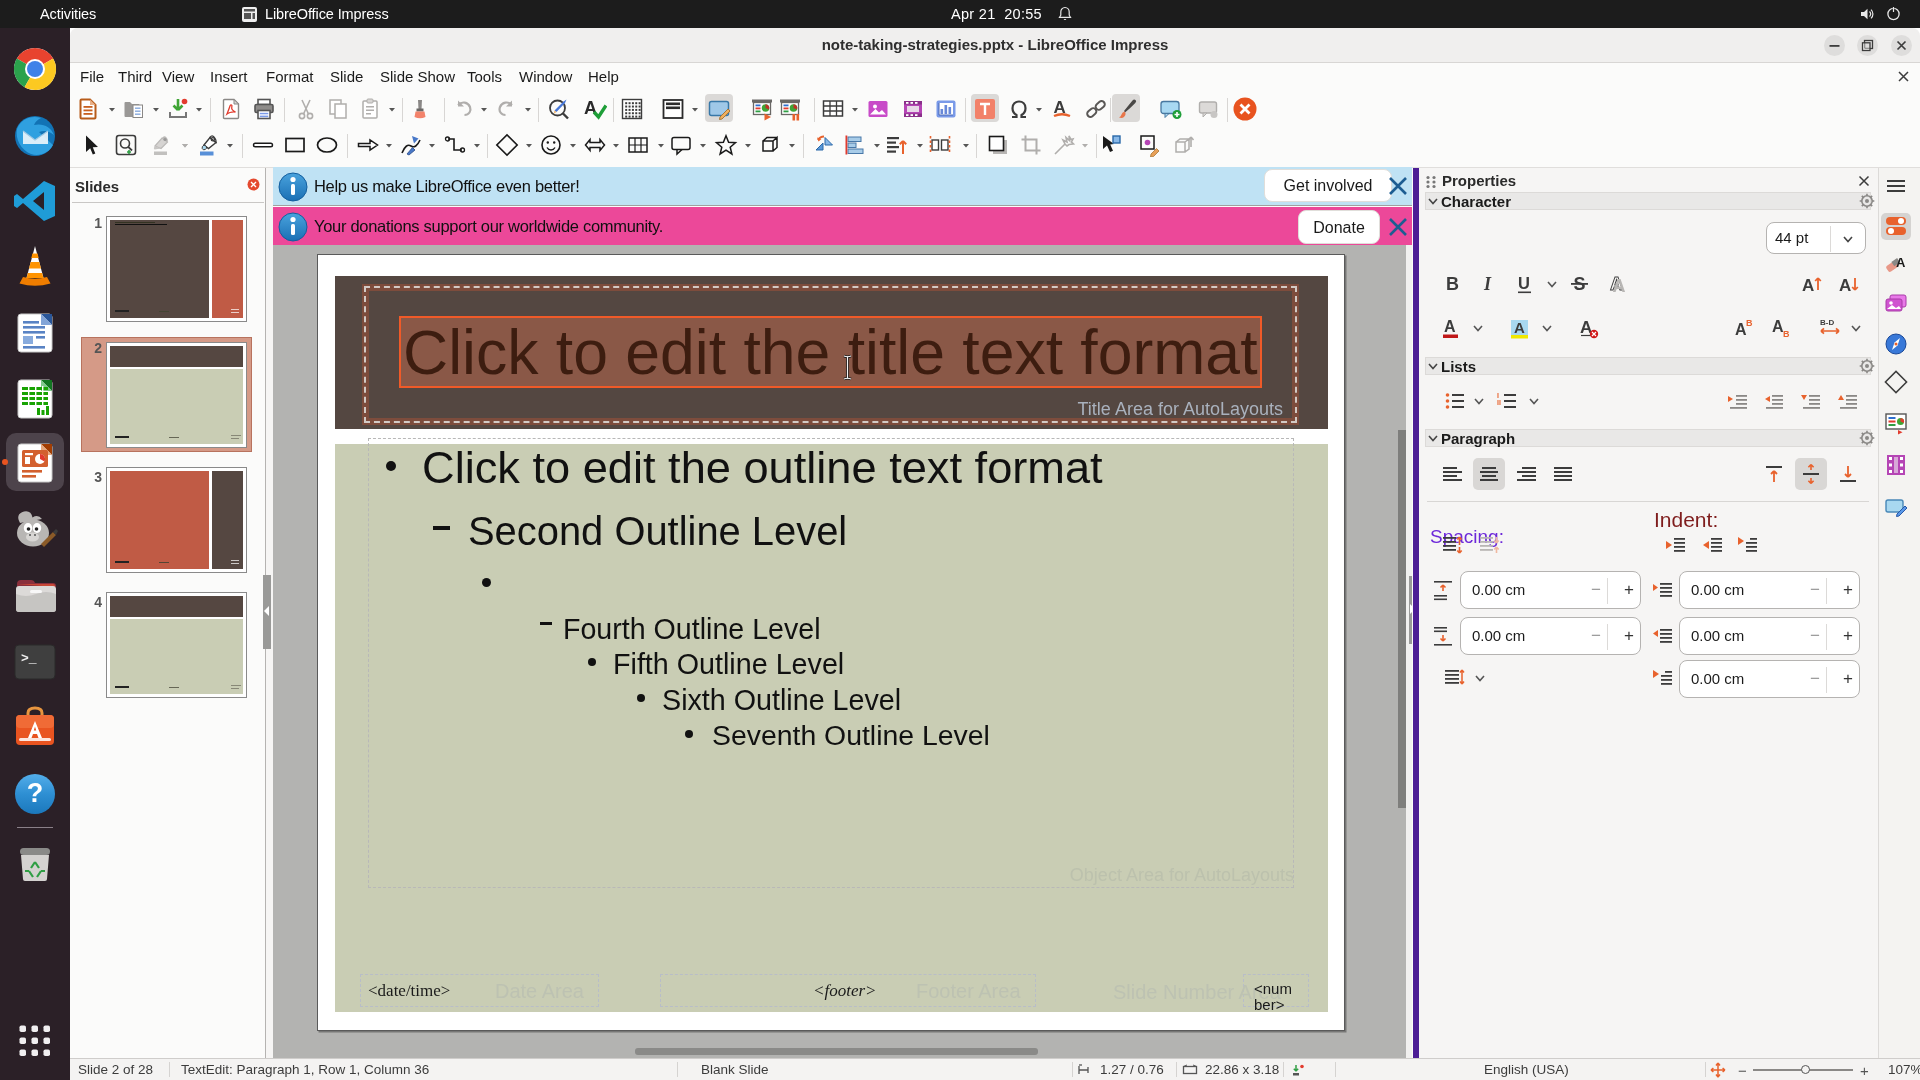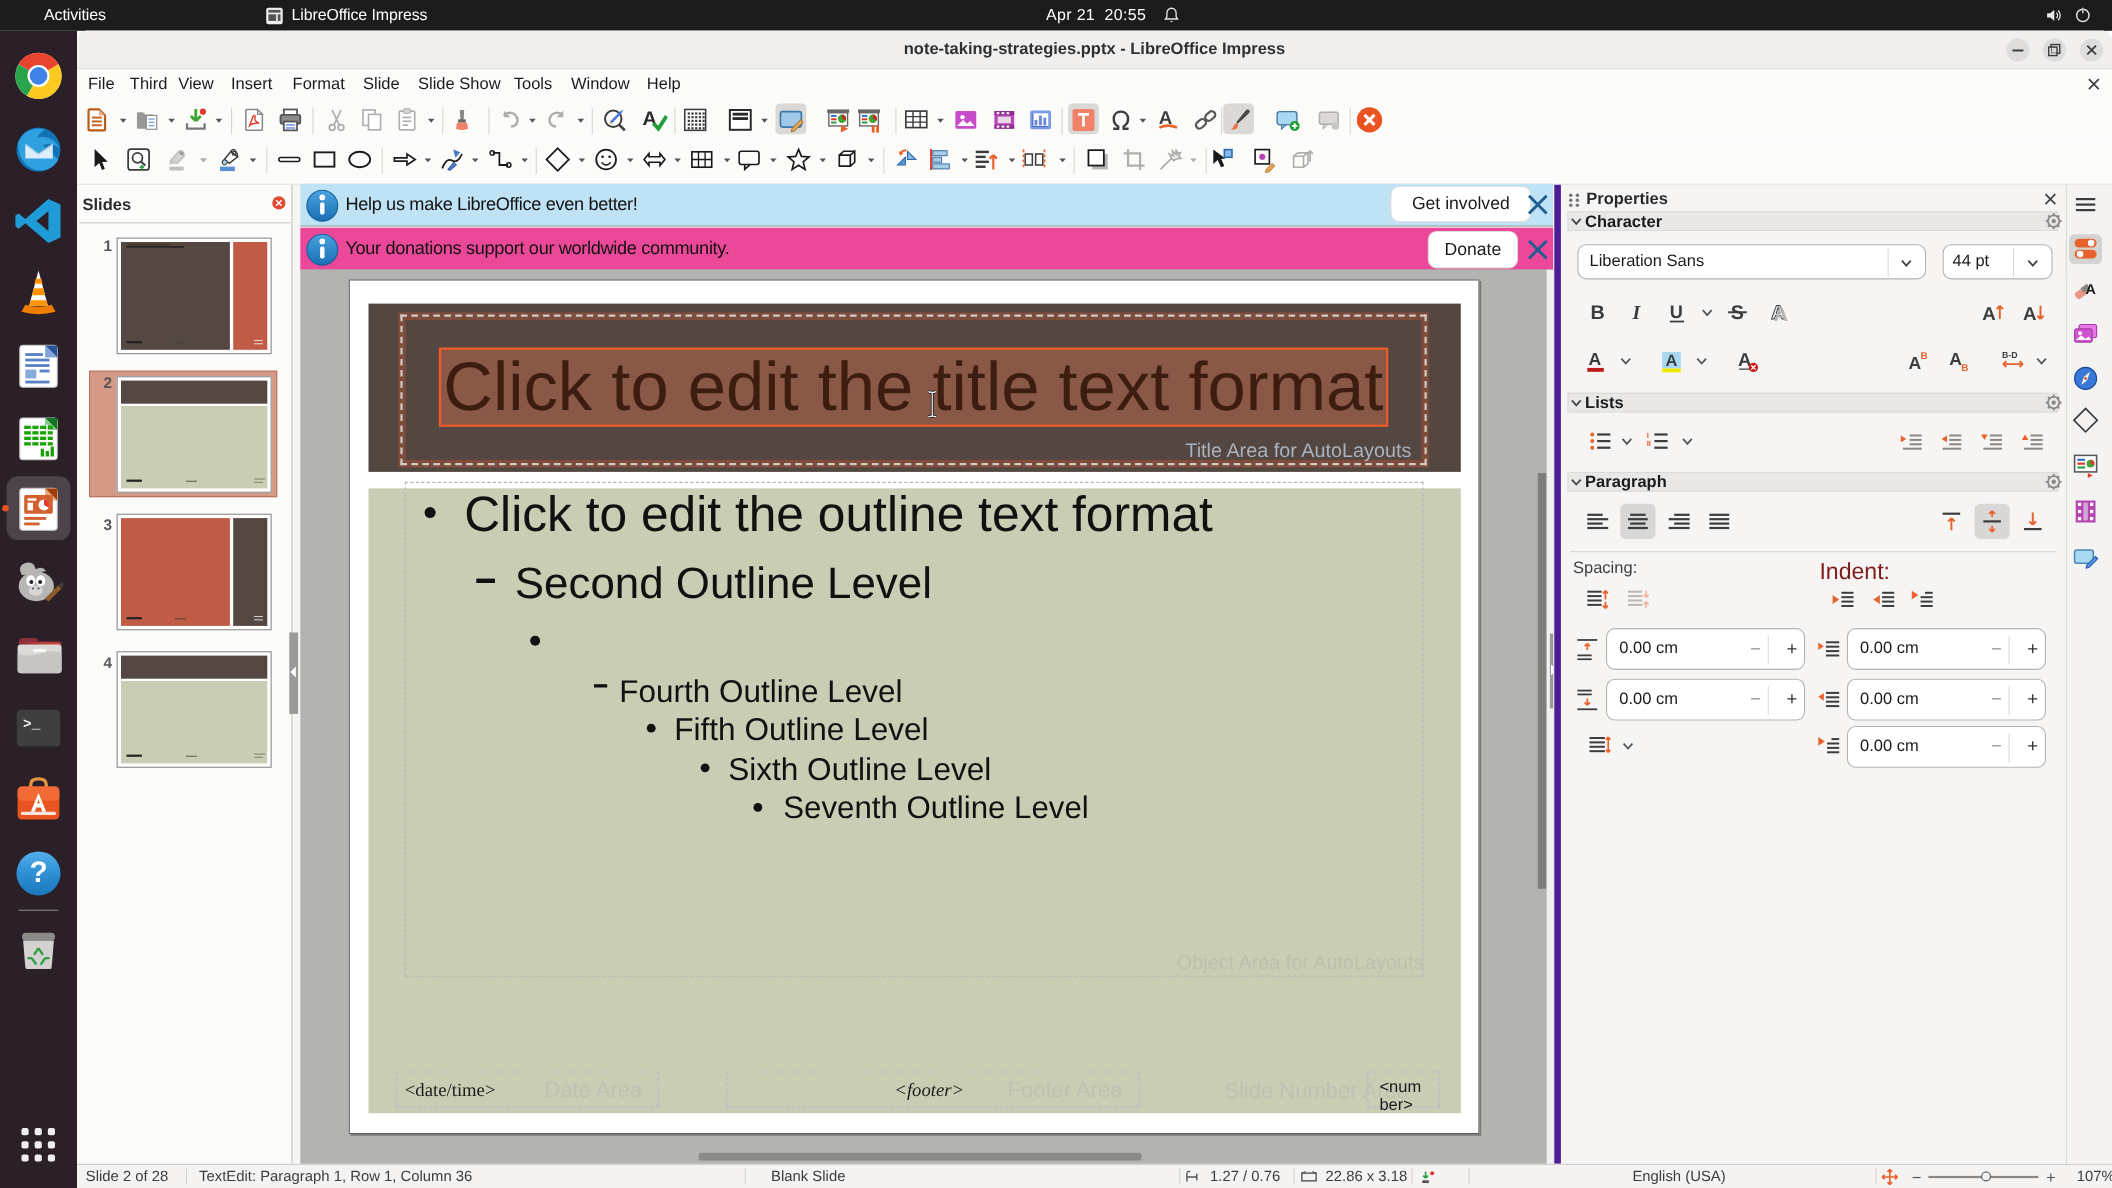--- a/index.html
+++ b/index.html
@@ -852,27 +852,20 @@
           <line x1="13.2" y1="8.0" x2="15.3" y2="8.0"></line>
           <line x1="11.67841899966944" y1="11.675490941747903" x2="13.163934364920557" y2="13.159823822069171"></line>
           <line x1="8.004140898895812" y1="13.19999835124554" x2="8.005813184988353" y2="15.299997685402392"></line>
           <line x1="4.327439446935973" y1="11.681344724971847" x2="2.8442899928139624" y2="13.168041633133555"></line>
           <line x1="2.8000065950167947" y1="8.00828179516573" x2="0.7000092583889614" y2="8.011626366290354"></line>
           <line x1="4.315731884200181" y1="4.33037216452392" x2="2.8278543758964085" y2="2.84840707712012"></line>
           <line x1="7.987577313816136" y1="2.8000148387838664" x2="7.982560459780345" y2="0.7000208313696588"></line>
           <line x1="11.666692790843799" y1="4.312810829700473" x2="13.147472571761487" y2="2.823753664771817"></line>
         </g>
       </svg>
-    <div class="inbox" style="left:15px;top:54px;width:317px">
-        <span style="left:10px">Liberation Sans</span>
-        <i style="left:281px"></i>
-        <svg style="position:absolute;left:291px;top:9px" width="14" height="14" viewBox="0 0 14 14">
-          <path d="M3 5 L7 9.5 L11 5" fill="none" stroke="#444" stroke-width="1.6"></path>
-        </svg>
-      </div>
     <div class="inbox" style="left:347px;top:54px;width:100px">
         <span style="left:8px">44 pt</span>
         <i style="left:63px"></i>
         <svg style="position:absolute;left:74px;top:9px" width="14" height="14" viewBox="0 0 14 14">
           <path d="M3 5 L7 9.5 L11 5" fill="none" stroke="#444" stroke-width="1.6"></path>
         </svg>
       </div>
     <div style="position:absolute;left:459px;top:51px;width:6px;height:32px;background:#c8c6c4;border-radius:3px"></div>
     <div class="icon" style="left:22px;top:104px"><svg viewBox="0 0 24 24" width="24" height="24">
           <text x="5" y="18" font-size="18" font-weight="bold" fill="#3c3c3c" font-family="Liberation Sans">B</text>
@@ -1082,21 +1075,21 @@
     <div style="position:absolute;left:375.9px;top:290.0px;width:32px;height:32px;background:#d9d7d5;border-radius:5px"></div>
       <div class="icon" style="left:379.9px;top:294px"><svg viewBox="0 0 24 24" width="24" height="24">
           <rect x="4" y="11" width="16" height="2" fill="#3c3c3c"></rect>
           <path d="M12 2.5 L12 8 M12 8 M12 2.5 L9.4 5.2 M12 2.5 L14.6 5.2 M12 21.5 L12 16 M12 21.5 L9.4 18.8 M12 21.5 L14.6 18.8" stroke="#e8622d" stroke-width="1.6" fill="none" transform="rotate(180 12 12)"></path>
         </svg></div>
     <div class="icon" style="left:417.3px;top:294px"><svg viewBox="0 0 24 24" width="24" height="24">
           <rect x="4" y="18" width="16" height="2" fill="#3c3c3c"></rect>
           <path d="M12 4 L12 15 M12 15 L9 12 M12 15 L15 12" stroke="#e8622d" stroke-width="1.8" fill="none"></path>
         </svg></div>
     <div style="position:absolute;left:8px;top:333px;width:442px;height:1px;background:#d8d6d4"></div>
-    <div style="position:absolute;left:11px;top:340px;font-size:15px;color:#404040">Spacing:</div>
+    <div style="position:absolute;left:11px;top:358px;font-size:19px;color:#6d28d9">Spacing:</div>
     <div style="position:absolute;left:235px;top:340px;font-size:21px;color:#7f1d1d">Indent:</div>
     <div class="icon" style="left:21px;top:365px"><svg viewBox="0 0 24 24" width="24" height="24">
           <g fill="#3c3c3c">
             <rect x="3" y="4" width="13" height="1.8"></rect>
             <rect x="3" y="8" width="13" height="1.8"></rect>
             <rect x="3" y="12" width="13" height="1.8"></rect>
             <rect x="3" y="16" width="13" height="1.8"></rect>
           </g>
           <path d="M19.5 4 L19.5 12 M19.5 4 L17.3 6.5 M19.5 4 L21.7 6.5 M19.5 14 L19.5 20 M19.5 20 L17.3 17.5 M19.5 20 L21.7 17.5" stroke="#e8622d" stroke-width="1.6" fill="none"></path>
         </svg></div>

